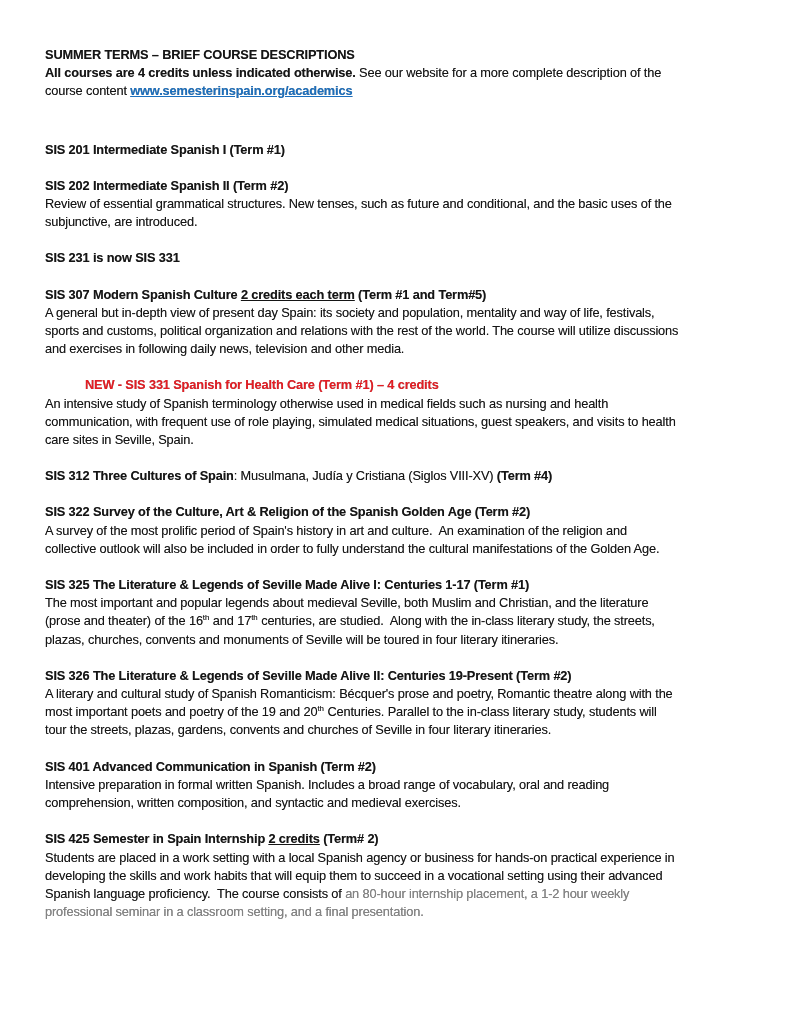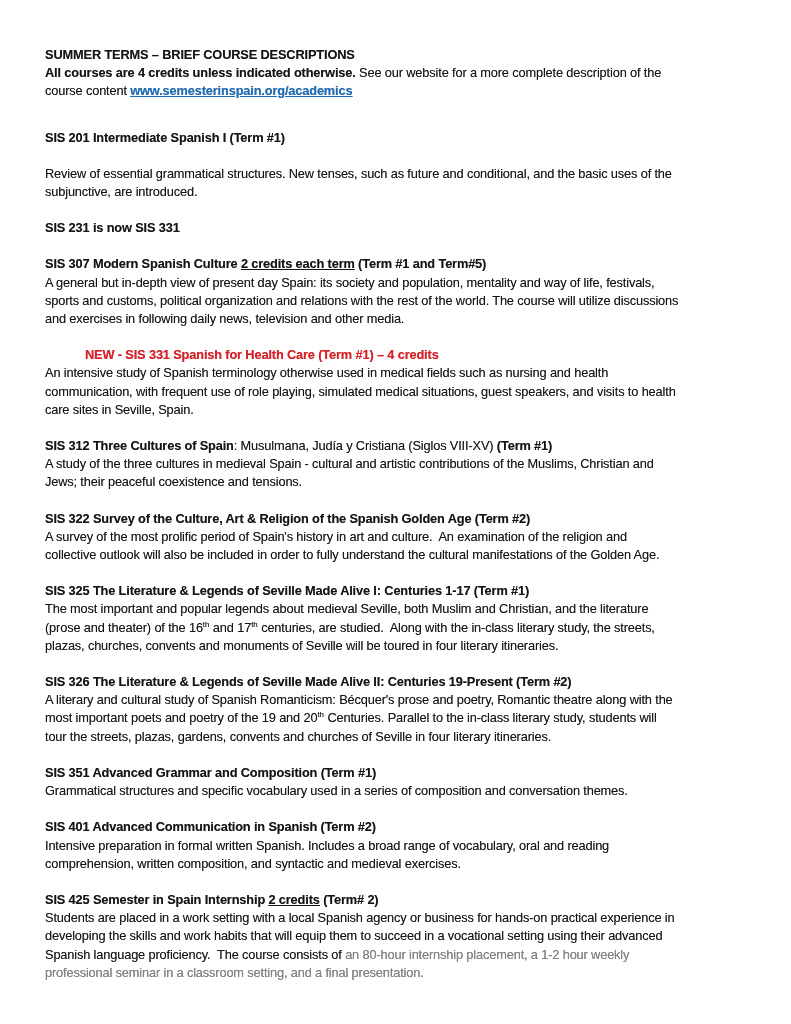--- a/index.html
+++ b/index.html
@@ -14,21 +14,21 @@
   .page {
     width: 722px;
     height: 1024px;
     padding: 46px 42px 0 45px;
     font-size: 12.8px;
     line-height: 18.2px;
     letter-spacing: -0.15px;
     text-shadow: 0 0 0.4px rgba(0,0,0,0.45);
   }
   .doc-title { font-weight: bold; }
-  .intro { margin-bottom: 28px; }
+  .intro { margin-bottom: 40px; }
   .section { margin-bottom: 18px; }
   .seg-bold { font-weight: bold; }
   .seg-underline { text-decoration: underline; margin-top: 8px; }
   .seg-red { color: var(--accent-red, #e51c23); padding-left: 40px; }
   .seg-gray { color: var(--gray-text, #848484); }
   a.seg-link {
     color: var(--link-blue, #1b6fbe);
     font-weight: bold;
     text-decoration: underline;
     cursor: pointer;
@@ -44,54 +44,50 @@
 <body style="--text-color: #151515; --accent-red: #e51c23; --link-blue: #1b6fbe; --gray-text: #848484; background: rgb(255, 255, 255);">
 
 <div class="page">
   <p class="doc-title">SUMMER TERMS – BRIEF COURSE DESCRIPTIONS</p>
   <p class="intro" id="intro-paragraph"><span class="seg-bold">All courses are 4 credits unless indicated otherwise.</span><span> See our website for a more complete description of the course content </span><a class="seg-link">www.semesterinspain.org/academics</a></p>
   <div id="sections">
       <div class="section">
         <p class="course-title"><span class="seg-bold">SIS 201 Intermediate Spanish I (Term #1)</span></p>
       </div>
       <div class="section">
+        <p class="course-title"><span class="seg-bold">SIS 202 Intermediate Spanish II (Term #2)</span></p>
         <p class="course-desc"><span>Review of essential grammatical structures. New tenses, such as future and conditional, and the basic uses of the subjunctive, are introduced.</span></p>
       </div>
       <div class="section">
         <p class="course-title"><span class="seg-bold">SIS 231 is now SIS 331</span></p>
       </div>
       <div class="section">
         <p class="course-title"><span class="seg-bold">SIS 307 Modern Spanish Culture </span><span class="seg-bold seg-underline">2 credits each term</span><span class="seg-bold"> (Term #1 and Term#5)</span></p>
         <p class="course-desc"><span>A general but in-depth view of present day Spain: its society and population, mentality and way of life, festivals, sports and customs, political organization and relations with the rest of the world. The course will utilize discussions and exercises in following daily news, television and other media.</span></p>
       </div>
       <div class="section">
         <p class="course-title"><span class="seg-bold seg-red">NEW - SIS 331 Spanish for Health Care (Term #1) – 4 credits</span></p>
         <p class="course-desc"><span>An intensive study of Spanish terminology otherwise used in medical fields such as nursing and health communication, with frequent use of role playing, simulated medical situations, guest speakers, and visits to health care sites in Seville, Spain.</span></p>
       </div>
       <div class="section">
-        <p class="course-title"><span class="seg-bold">SIS 312 Three Cultures of Spain</span><span>: Musulmana, Judía y Cristiana (Siglos VIII-XV) </span><span class="seg-bold">(Term #1)</span></p>
-        <p class="course-desc"><span>A study of the three cultures in medieval Spain - cultural and artistic contributions of the Muslims, Christian and Jews; their peaceful coexistence and tensions.</span></p>
+        <p class="course-title"><span class="seg-bold">SIS 312 Three Cultures of Spain</span><span>: Musulmana, Judía y Cristiana (Siglos VIII-XV) </span><span class="seg-bold">(Term #4)</span></p>
       </div>
       <div class="section">
         <p class="course-title"><span class="seg-bold">SIS 322 Survey of the Culture, Art &amp; Religion of the Spanish Golden Age (Term #2)</span></p>
         <p class="course-desc"><span>A survey of the most prolific period of Spain's history in art and culture.&nbsp; An examination of the religion and collective outlook will also be included in order to fully understand the cultural manifestations of the Golden Age.</span></p>
       </div>
       <div class="section">
         <p class="course-title"><span class="seg-bold">SIS 325 The Literature &amp; Legends of Seville Made Alive I: Centuries 1-17 (Term #1)</span></p>
         <p class="course-desc"><span>The most important and popular legends about medieval Seville, both Muslim and Christian, and the literature (prose and theater) of the 16</span><sup class="seg-super">th</sup><span> and 17</span><sup class="seg-super">th</sup><span> centuries, are studied.&nbsp; Along with the in-class literary study, the streets, plazas, churches, convents and monuments of Seville will be toured in four literary itineraries.</span></p>
       </div>
       <div class="section">
         <p class="course-title"><span class="seg-bold">SIS 326 The Literature &amp; Legends of Seville Made Alive II: Centuries 19-Present (Term #2)</span></p>
         <p class="course-desc"><span>A literary and cultural study of Spanish Romanticism: Bécquer's prose and poetry, Romantic theatre along with the most important poets and poetry of the 19 and 20</span><sup class="seg-super">th</sup><span> Centuries. Parallel to the in-class literary study, students will tour the streets, plazas, gardens, convents and churches of Seville in four literary itineraries.</span></p>
       </div>
       <div class="section">
-        <p class="course-title"><span class="seg-bold">SIS 351 Advanced Grammar and Composition (Term #1)</span></p>
-        <p class="course-desc"><span>Grammatical structures and specific vocabulary used in a series of composition and conversation themes.</span></p>
-      </div>
-      <div class="section">
         <p class="course-title"><span class="seg-bold">SIS 401 Advanced Communication in Spanish (Term #2)</span></p>
         <p class="course-desc"><span>Intensive preparation in formal written Spanish. Includes a broad range of vocabulary, oral and reading comprehension, written composition, and syntactic and medieval exercises.</span></p>
       </div>
       <div class="section">
         <p class="course-title"><span class="seg-bold">SIS 425 Semester in Spain Internship </span><span class="seg-bold seg-underline">2 credits</span><span class="seg-bold"> (Term# 2)</span></p>
         <p class="course-desc"><span>Students are placed in a work setting with a local Spanish agency or business for hands-on practical experience in developing the skills and work habits that will equip them to succeed in a vocational setting using their advanced Spanish language proficiency.&nbsp; The course consists of </span><span class="seg-gray">an 80-hour internship placement, a 1-2 hour weekly professional seminar in a classroom setting, and a final presentation.</span></p>
       </div>
     </div>
 </div>
 

